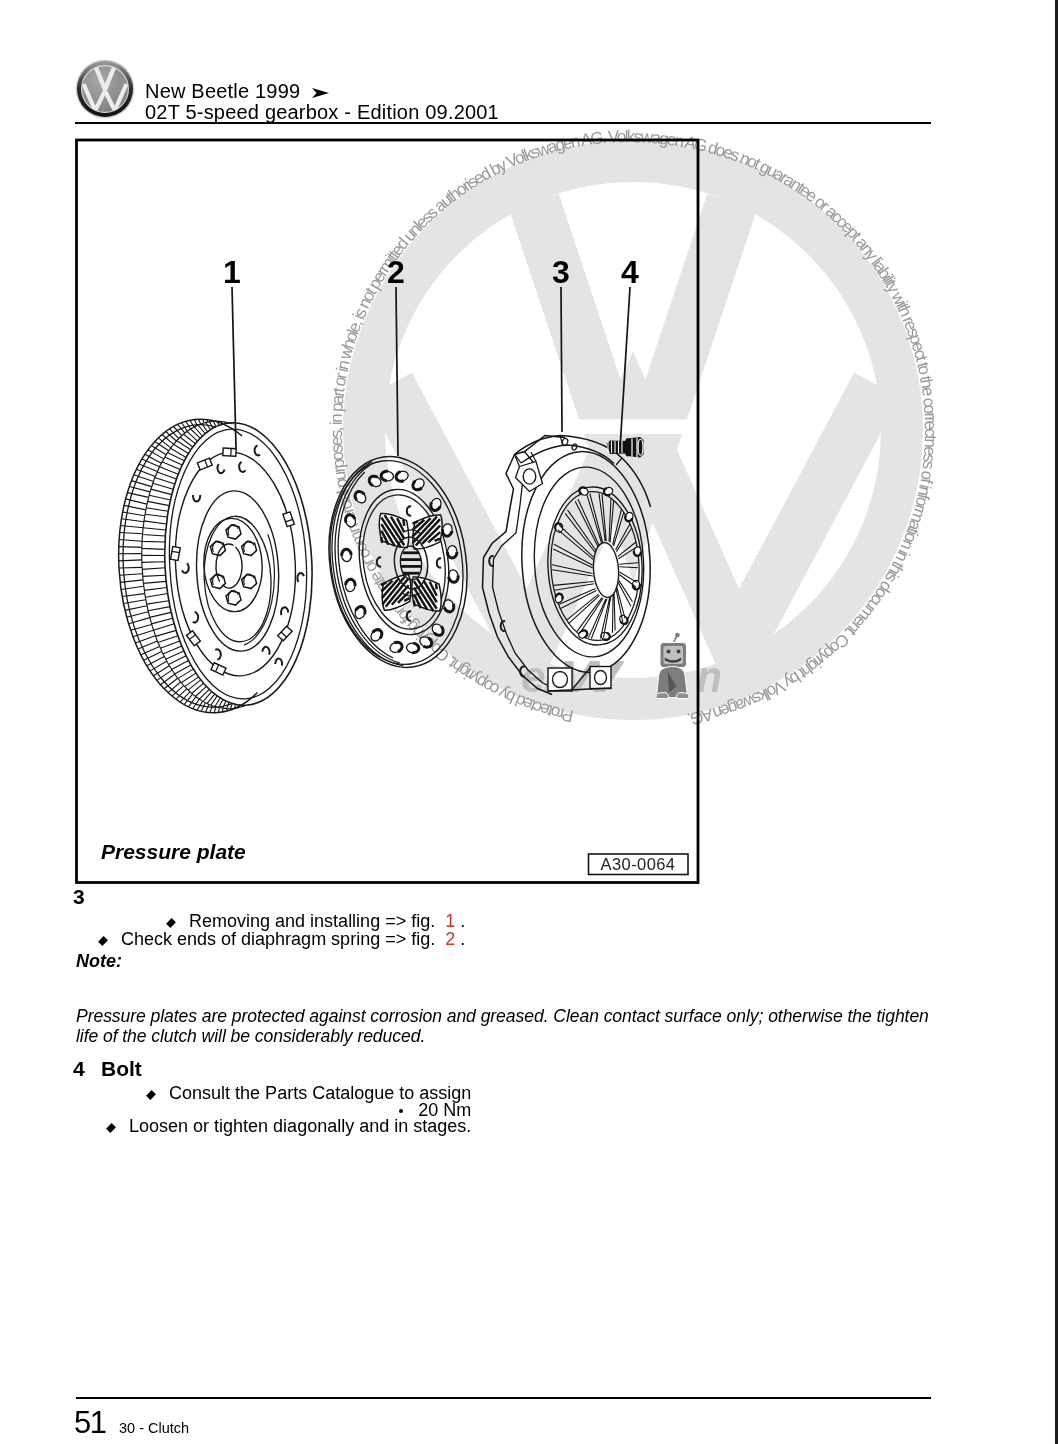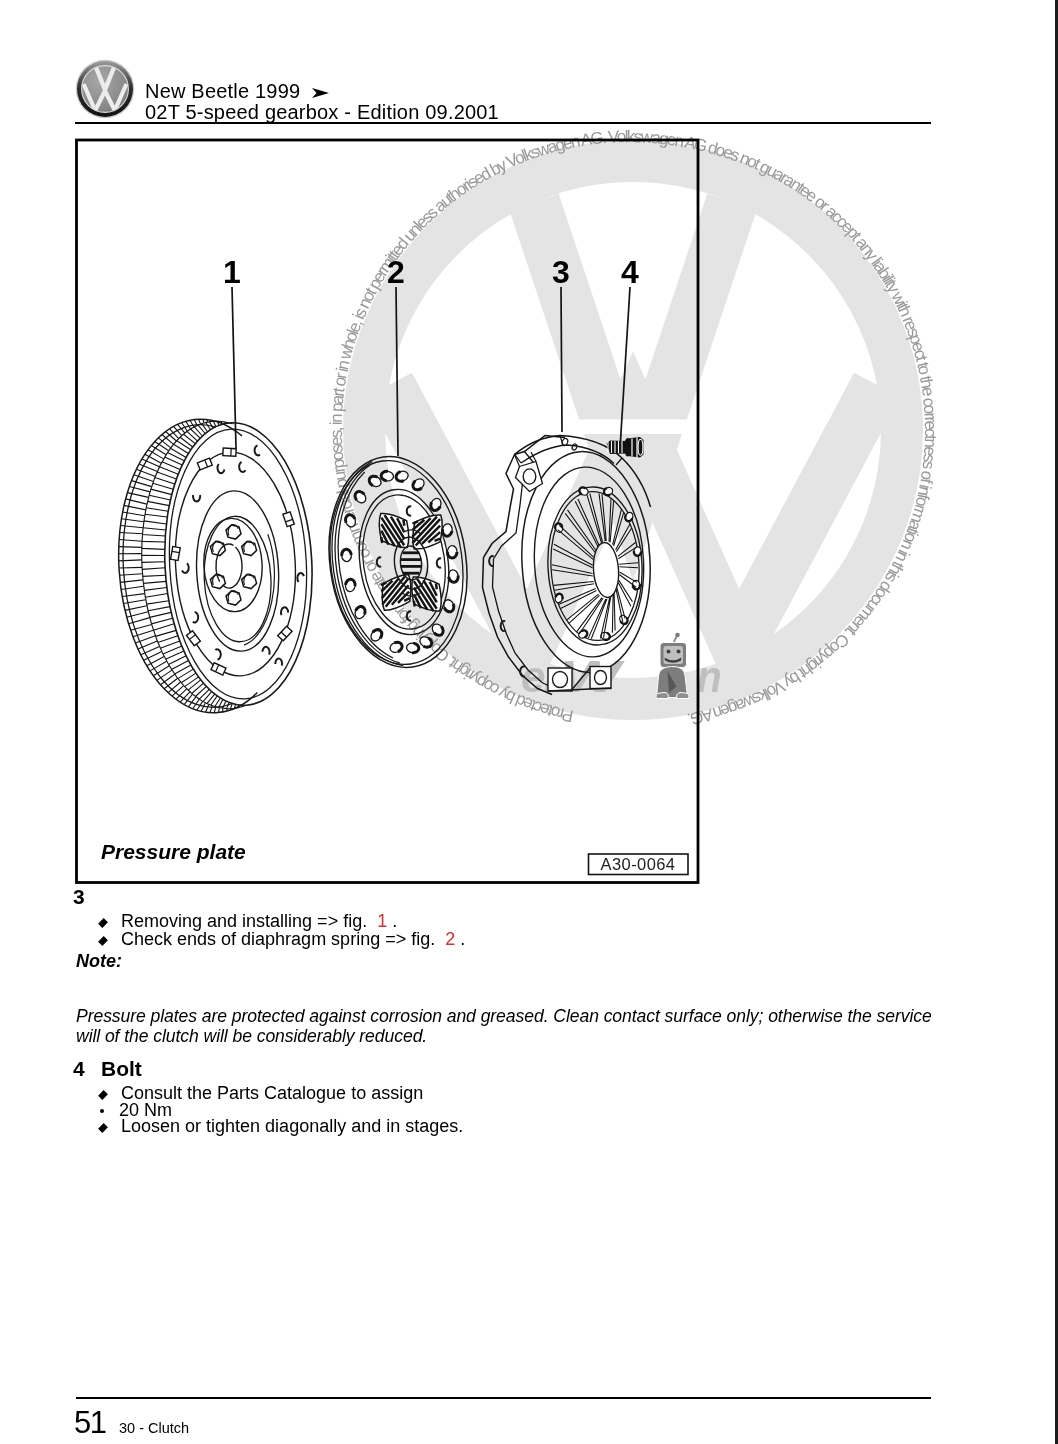--- a/index.html
+++ b/index.html
@@ -305,27 +305,27 @@
 </g>
 <circle cx="30" cy="30" r="23.4" fill="none" stroke="#dadada" stroke-width="1.1"></circle>
 </svg>
 </div>
 <div class="abs hdr">New Beetle 1999&nbsp;&nbsp;<svg width="17" height="10" viewBox="0 0 17 10" style="display:inline-block">
       <polygon points="0,0 17,5 0,10 4.5,5" fill="#000"></polygon>
     </svg><br>02T 5-speed gearbox - Edition 09.2001</div>
 <div class="rule" style="left:75px;top:122px;width:856px;height:2.2px"></div>
 <div class="abs sec" style="left:73px;top:884.7px;">3</div>
 <div class="abs sec" style="left:101px;top:840px;font-style:italic;">Pressure plate</div>
-<div class="abs bl" style="left:100px;top:913.4px;">
+<div class="abs bl" style="left:100px;top:913.4px;text-align:right;">
 <span class="bullet"></span>&nbsp;&nbsp;&nbsp;Removing and installing =&gt; fig.&nbsp; <span class="red">1</span> .<br>
 <span class="bullet"></span>&nbsp;&nbsp;&nbsp;Check ends of diaphragm spring =&gt; fig.&nbsp; <span class="red">2</span> .
 </div>
 <div class="abs b it" style="left:76px;top:951px;font-size:18px;">Note:</div>
-<div class="abs it" style="left:76px;top:1007.1px;font-size:17.6px;line-height:19.6px;width:858px;letter-spacing:-0.08px;">Pressure plates are protected against corrosion and greased. Clean contact surface only; otherwise the service will of the clutch will be considerably reduced.</div>
+<div class="abs it" style="left:76px;top:1007.1px;font-size:17.6px;line-height:19.6px;width:858px;letter-spacing:-0.08px;">Pressure plates are protected against corrosion and greased. Clean contact surface only; otherwise the tighten life of the clutch will be considerably reduced.</div>
 <div class="abs sec" style="left:73px;top:1056.7px;">4</div>
 <div class="abs sec" style="left:101px;top:1056.7px;">Bolt</div>
-<div class="abs bl" style="left:100px;top:1085.1px;line-height:16.5px;">
+<div class="abs bl" style="left:108px;top:1085.1px;line-height:16.5px;text-align:right;">
 <span class="bullet"></span>&nbsp;&nbsp;&nbsp;Consult the Parts Catalogue to assign<br>
 <span class="dot"></span>&nbsp;&nbsp;&nbsp;20 Nm<br>
 <span class="bullet"></span>&nbsp;&nbsp;&nbsp;Loosen or tighten diagonally and in stages.
 </div>
 <div class="rule" style="left:76px;top:1397px;width:855px;height:2.2px"></div>
 <div class="abs" style="left:74px;top:1405px;font-size:31px;letter-spacing:-1.5px;">51</div>
 <div class="abs" style="left:119px;top:1420px;font-size:14.5px;">30 - Clutch</div>
 </body></html>

